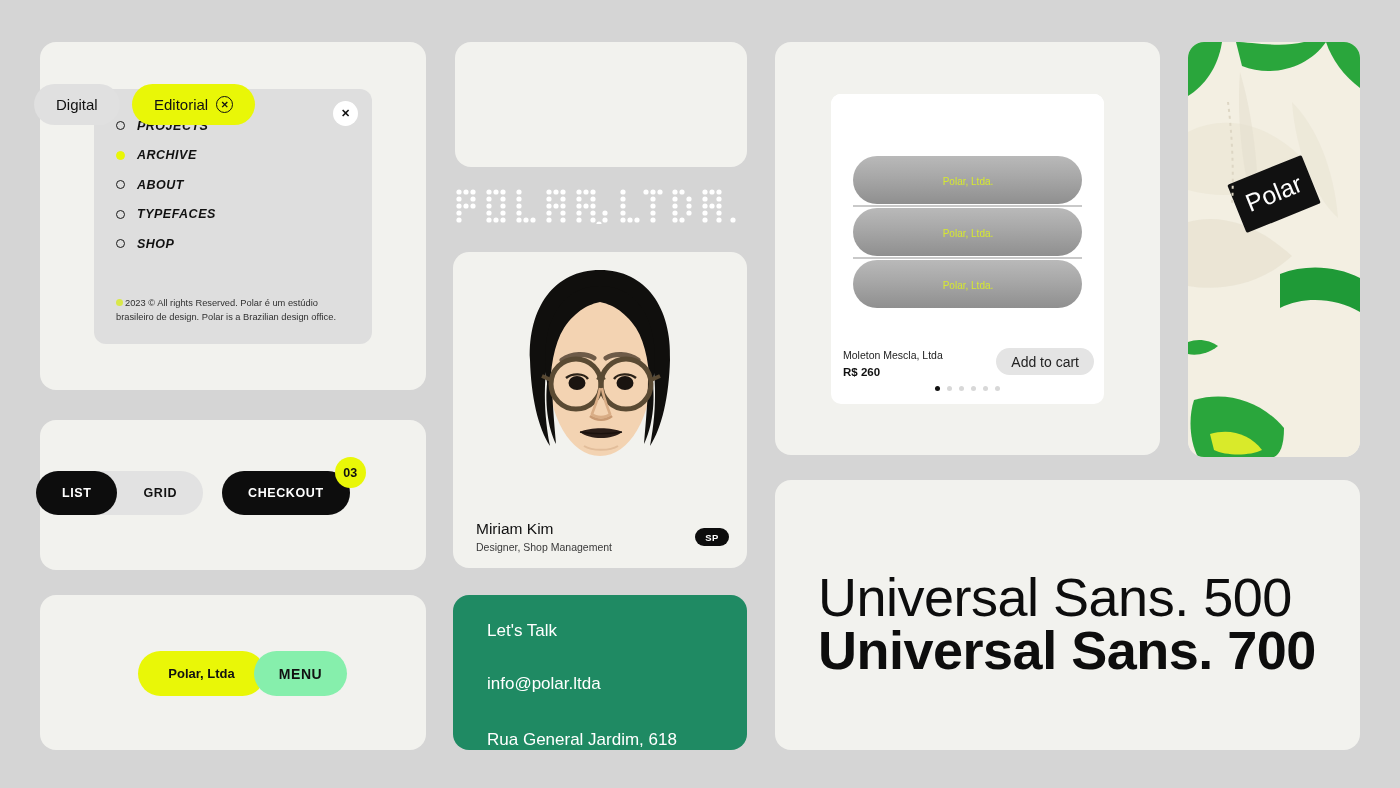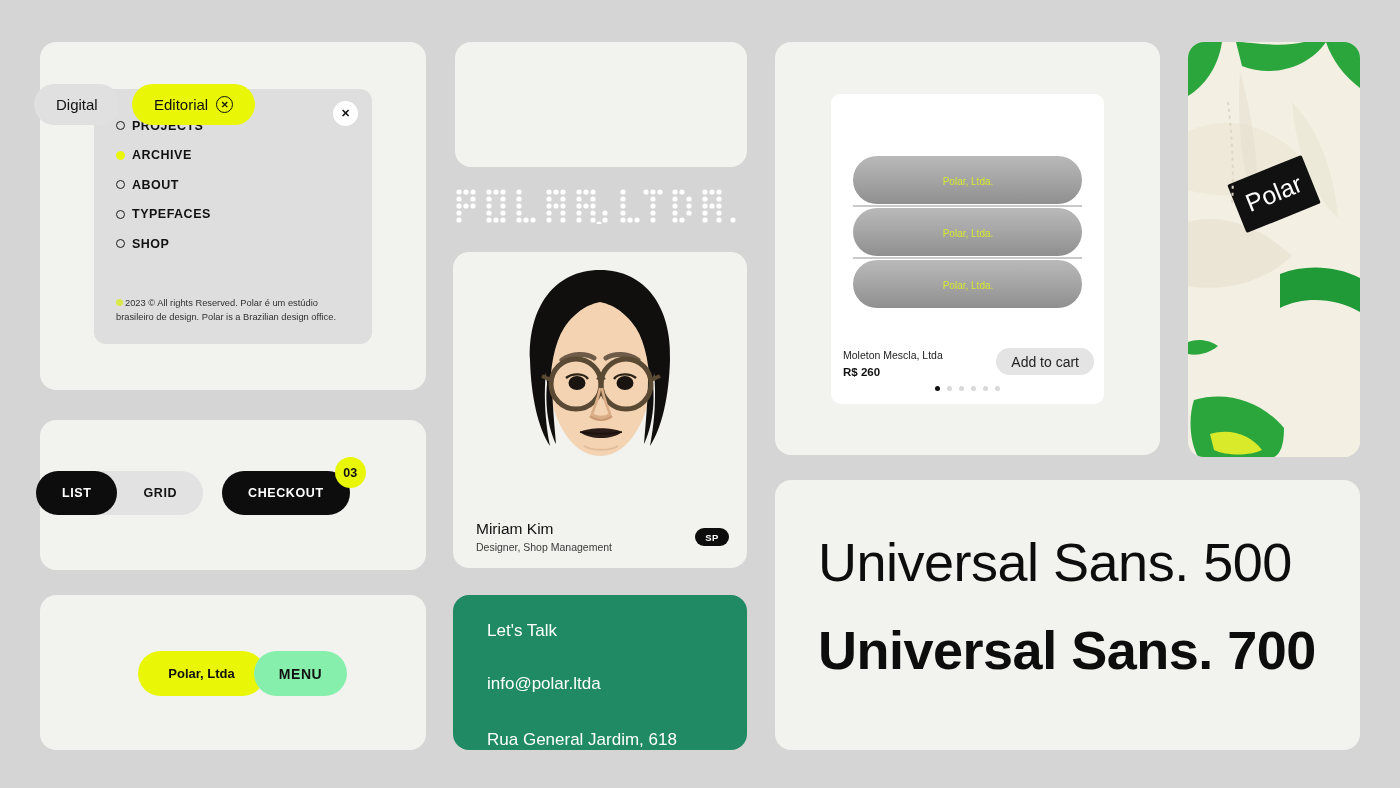--- a/index.html
+++ b/index.html
@@ -23,23 +23,24 @@
   #nav-card { left: 40px; top: 42px; width: 386px; height: 348px; }
   .nav-panel {
     position: absolute; left: 54px; top: 47px;
     width: 278px; height: 255px;
     background: #dedede;
     border-radius: 12px;
     padding: 22px 22px 0 22px;
   }
   .nav-list { list-style: none; }
   .nav-item {
-    display: flex; align-items: center; gap: 7px;
+    display: flex; align-items: center; gap: 12px;
     height: 29.5px;
     cursor: pointer;
+    font-style: italic;
   }
   .nav-bullet {
     width: 9px; height: 9px; border-radius: 50%;
     border: 1.4px solid #1a1a1a; background: transparent;
     flex: 0 0 auto;
   }
   .nav-item.active .nav-bullet { background: #e9f707; border-color: #e9f707; }
   .nav-label {
     font-size: 12.5px; font-weight: bold; letter-spacing: .5px;
     color: #111;
@@ -207,21 +208,21 @@
     overflow: hidden; border-radius: 16px;
   }
 
   
   #type-card { left: 775px; top: 480px; width: 585px; height: 270px; }
   .type-specimen {
     position: absolute; left: 818px;
     font-size: 54px; color: #0d0d0d;
     letter-spacing: -0.5px; white-space: nowrap;
   }
-  #type-500 { top: 531px; font-weight: normal; }
+  #type-500 { top: 566px; font-weight: normal; }
   #type-700 { top: 619px; font-weight: bold; }
 </style>
 </head>
 <body>
 
 <div class="board">
 
   <div class="card" id="nav-card">
     <div class="nav-panel">
 

